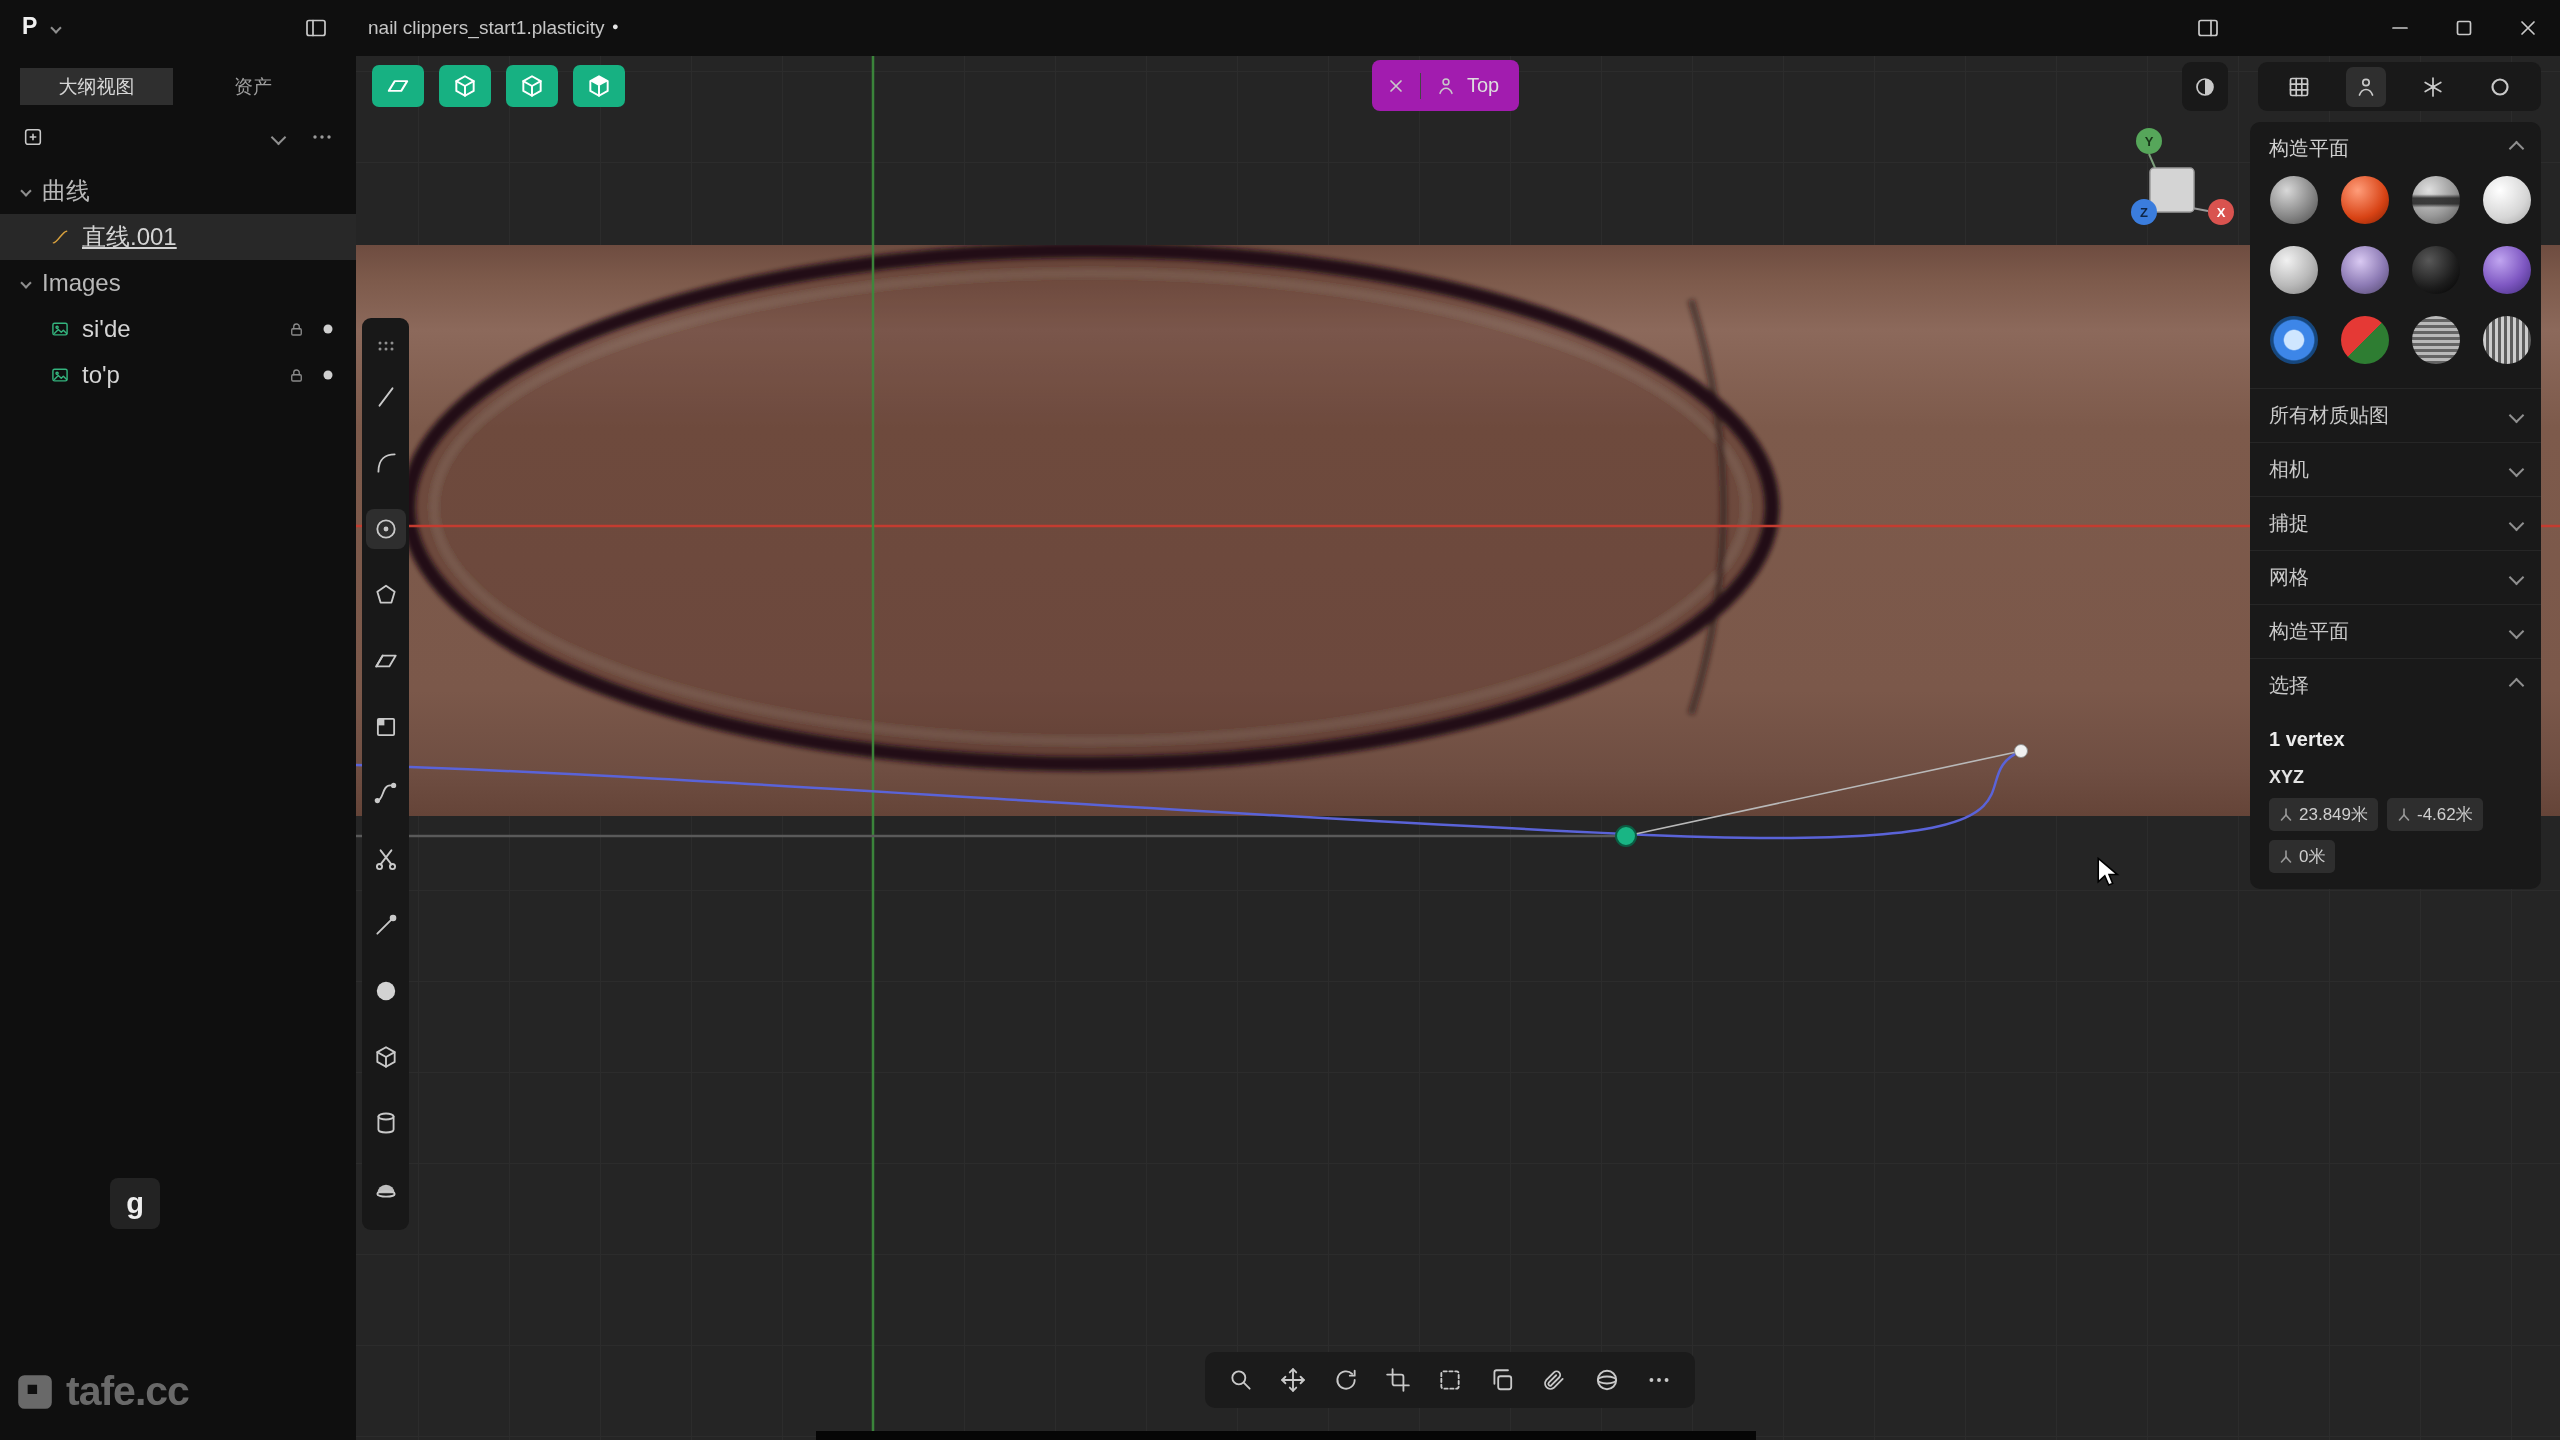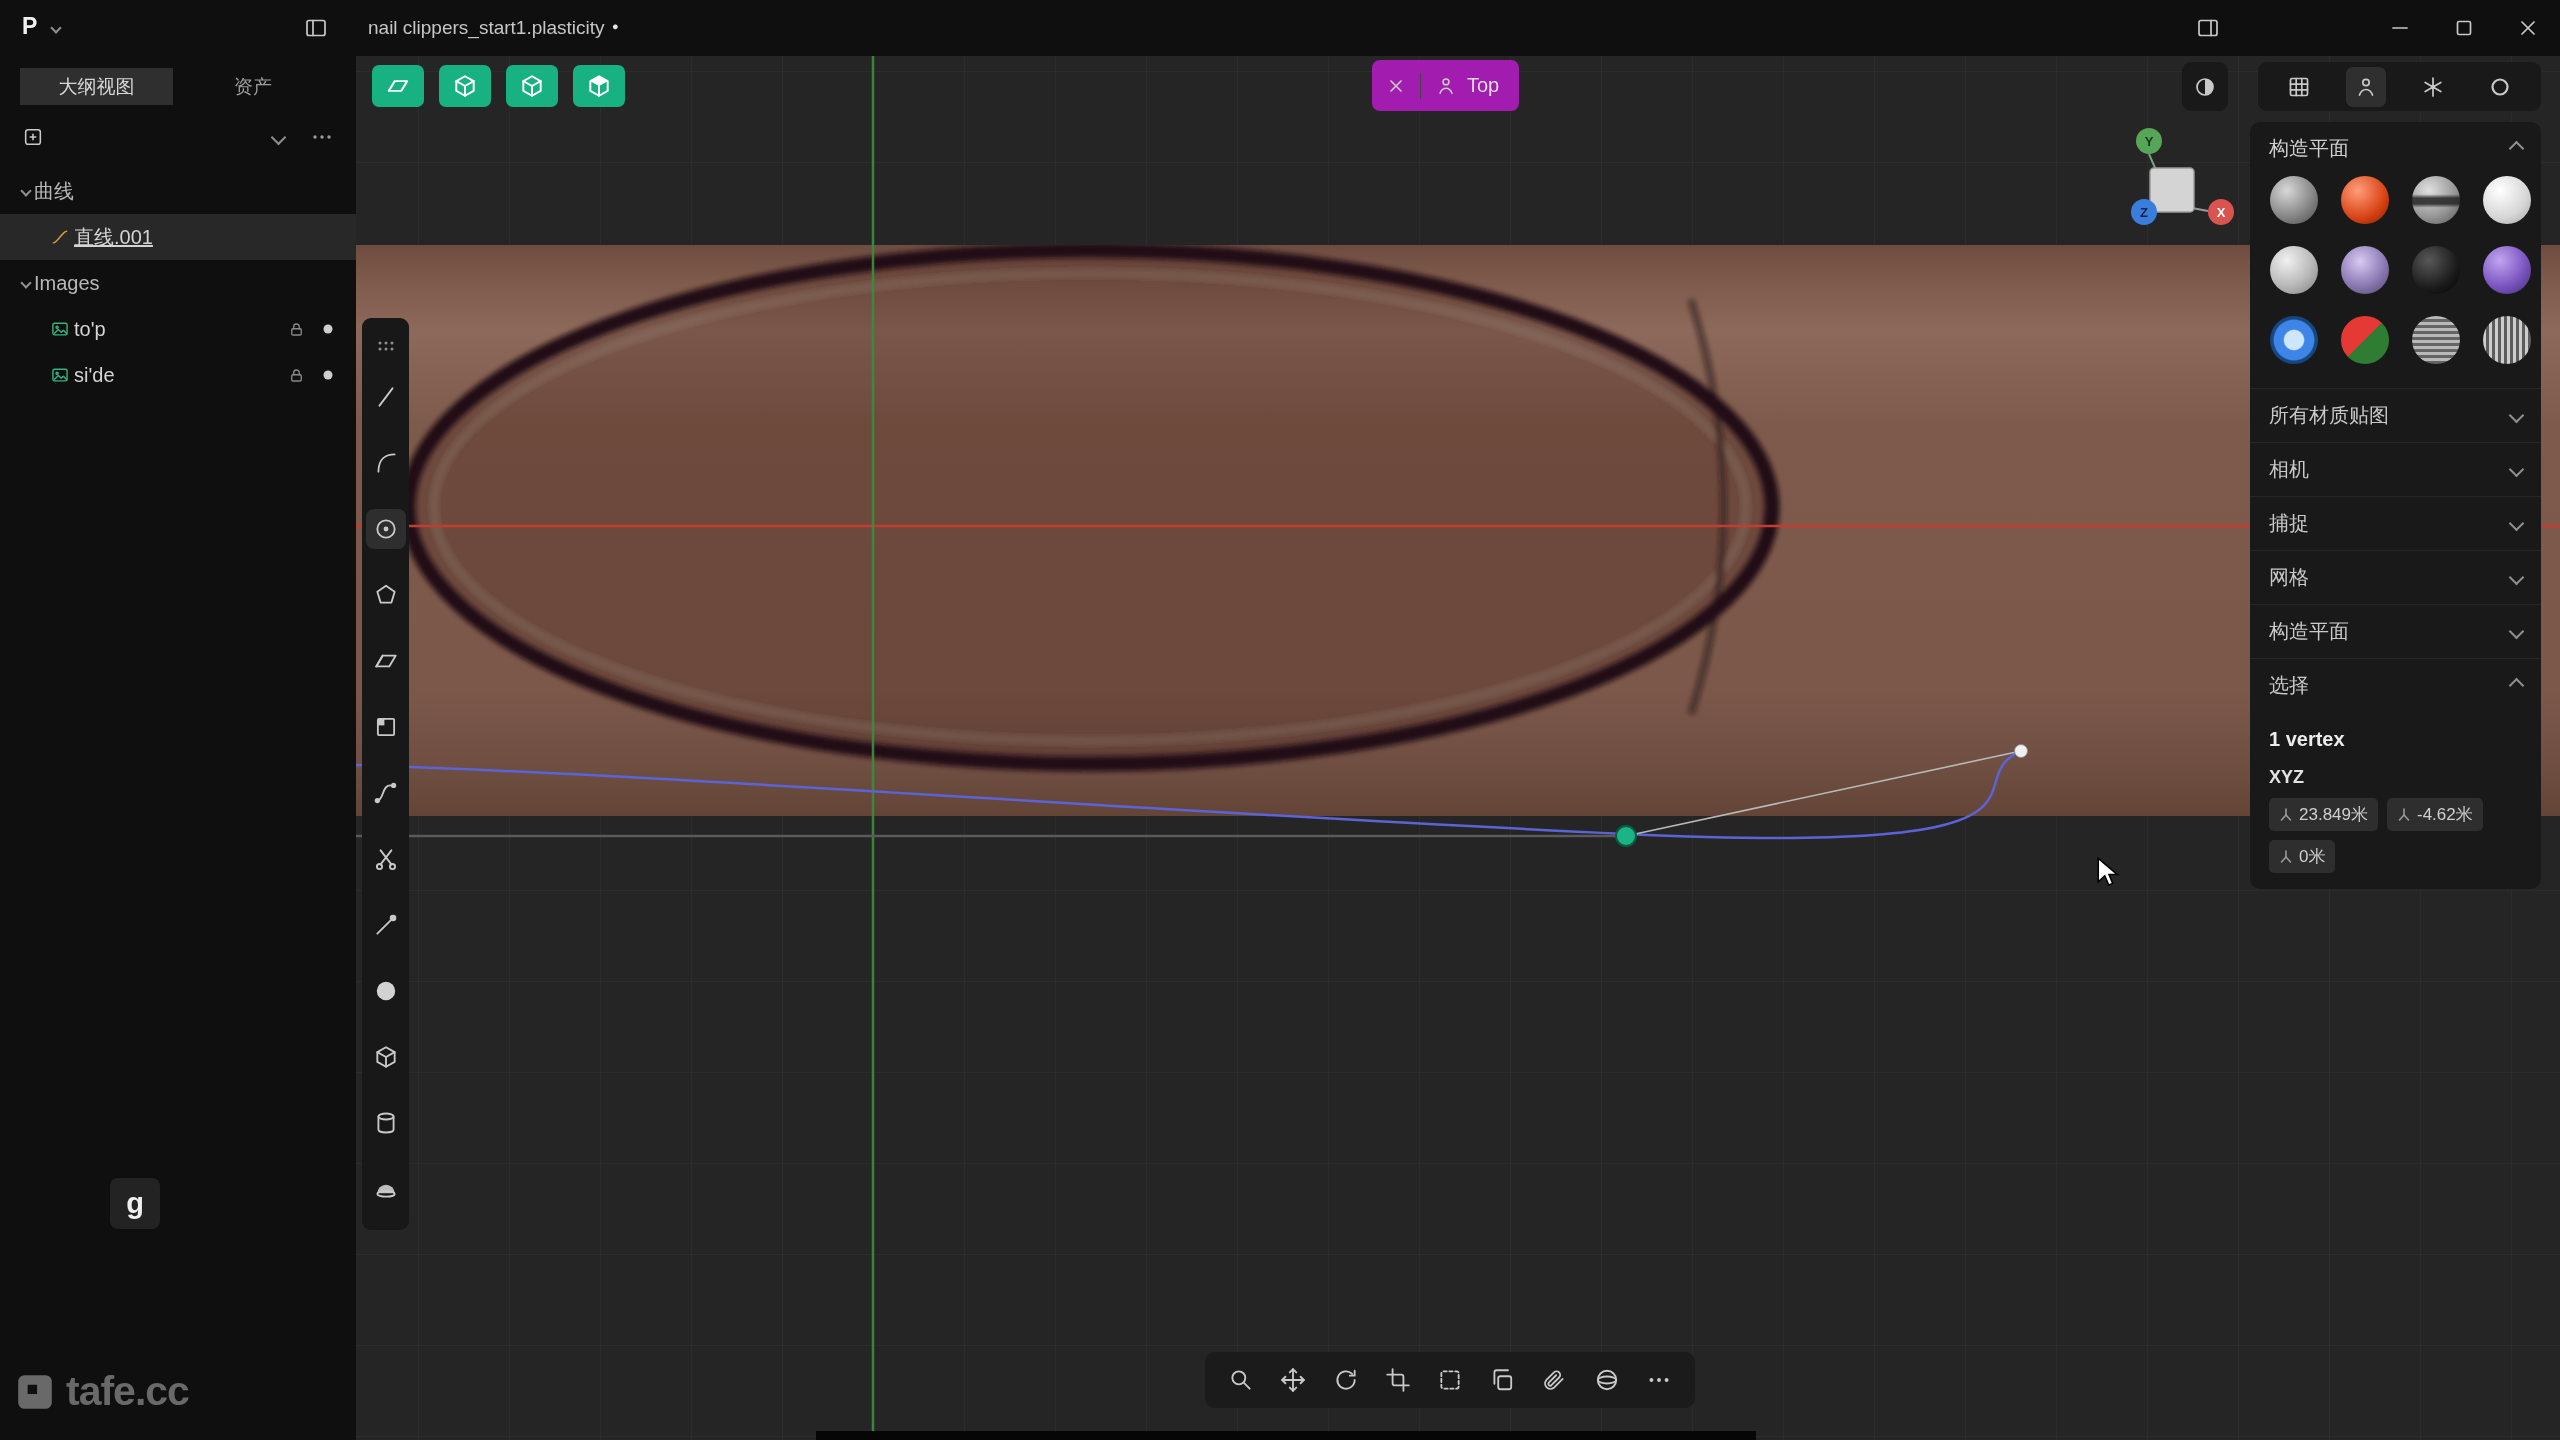--- a/index.html
+++ b/index.html
@@ -15,21 +15,21 @@
   .winbtn{position:absolute;top:0;width:64px;height:56px;display:flex;align-items:center;justify-content:center;}
   
   .sidebar{position:absolute;left:0;top:56px;width:356px;bottom:0;background:#0f0f0f;z-index:9;}
   .tabs{position:absolute;left:20px;top:12px;display:flex;gap:18px;}
   .tab{height:37px;border-radius:0;display:flex;align-items:center;justify-content:center;font-size:19px;color:#9d9d9d;cursor:default;}
   .tab.active{background:#2f2f2f;color:#d6d6d6;}
   .tab1{width:153px;} .tab2{width:124px;}
   .srow2{position:absolute;left:0;top:58px;width:356px;height:46px;display:flex;align-items:center;padding:0 22px;box-sizing:border-box;}
   .srow2 .right{margin-left:auto;display:flex;align-items:center;gap:26px;}
   .tree{position:absolute;left:0;top:112px;width:356px;}
-  .trow{height:46px;display:flex;align-items:center;gap:4px;font-size:20px;color:#b8b8b8;padding-left:22px;box-sizing:border-box;}
+  .trow{height:46px;display:flex;align-items:center;gap:12px;font-size:24px;color:#b8b8b8;padding-left:22px;box-sizing:border-box;}
   .trow.item{padding-left:50px;color:#d4d4d4;}
   .trow.selected{background:#282828;text-decoration:underline;}
   .trow .tail{margin-left:auto;display:flex;align-items:center;gap:14px;padding-right:20px;}
   .chev{display:inline-block;width:9px;height:9px;border-right:2px solid #8f8f8f;border-bottom:2px solid #8f8f8f;}
   .chev.down{transform:rotate(45deg);}
   .chev.up{transform:rotate(-135deg);}
   .chev.sm{width:6px;height:6px;}
   .ghint{position:absolute;left:110px;top:1178px;width:50px;height:51px;background:#232323;border-radius:8px;
     display:flex;align-items:center;justify-content:center;color:#efefef;font-size:29px;font-weight:600;z-index:9;}
   .watermark{position:absolute;left:14px;top:1368px;display:flex;align-items:center;gap:10px;z-index:9;}
@@ -409,38 +409,38 @@
     <div class="trow group">
       <span class="chev down sm"></span>
       <span>Images</span>
     </div>
     <div class="trow item">
       <svg class="ic" width="20" height="20" viewBox="0 0 24 24" style="stroke:#34b47e">
           <rect x="3.5" y="5" width="17" height="14" rx="2"></rect>
           <circle cx="8.5" cy="10" r="1.3"></circle>
           <path d="M5.5 17l4.5-4.5 3.5 3.5 2.5-2.5 4 4"></path>
         </svg>
-      <span>to'p</span>
+      <span>si'de</span>
       <span class="tail">
         <svg class="ic" width="19" height="19" viewBox="0 0 24 24" style="stroke:#8a8a8a">
             <rect x="6" y="11" width="12" height="8" rx="1.5"></rect>
             <path d="M8.5 11V8.5a3.5 3.5 0 0 1 7 0V11"></path>
           </svg>
         <svg width="16" height="16" viewBox="0 0 16 16">
             <circle cx="8" cy="8" r="4.5" fill="#cfcfcf"></circle>
           </svg>
       </span>
     </div>
     <div class="trow item">
       <svg class="ic" width="20" height="20" viewBox="0 0 24 24" style="stroke:#34b47e">
           <rect x="3.5" y="5" width="17" height="14" rx="2"></rect>
           <circle cx="8.5" cy="10" r="1.3"></circle>
           <path d="M5.5 17l4.5-4.5 3.5 3.5 2.5-2.5 4 4"></path>
         </svg>
-      <span>si'de</span>
+      <span>to'p</span>
       <span class="tail">
         <svg class="ic" width="19" height="19" viewBox="0 0 24 24" style="stroke:#8a8a8a">
             <rect x="6" y="11" width="12" height="8" rx="1.5"></rect>
             <path d="M8.5 11V8.5a3.5 3.5 0 0 1 7 0V11"></path>
           </svg>
         <svg width="16" height="16" viewBox="0 0 16 16">
             <circle cx="8" cy="8" r="4.5" fill="#cfcfcf"></circle>
           </svg>
       </span>
     </div>

